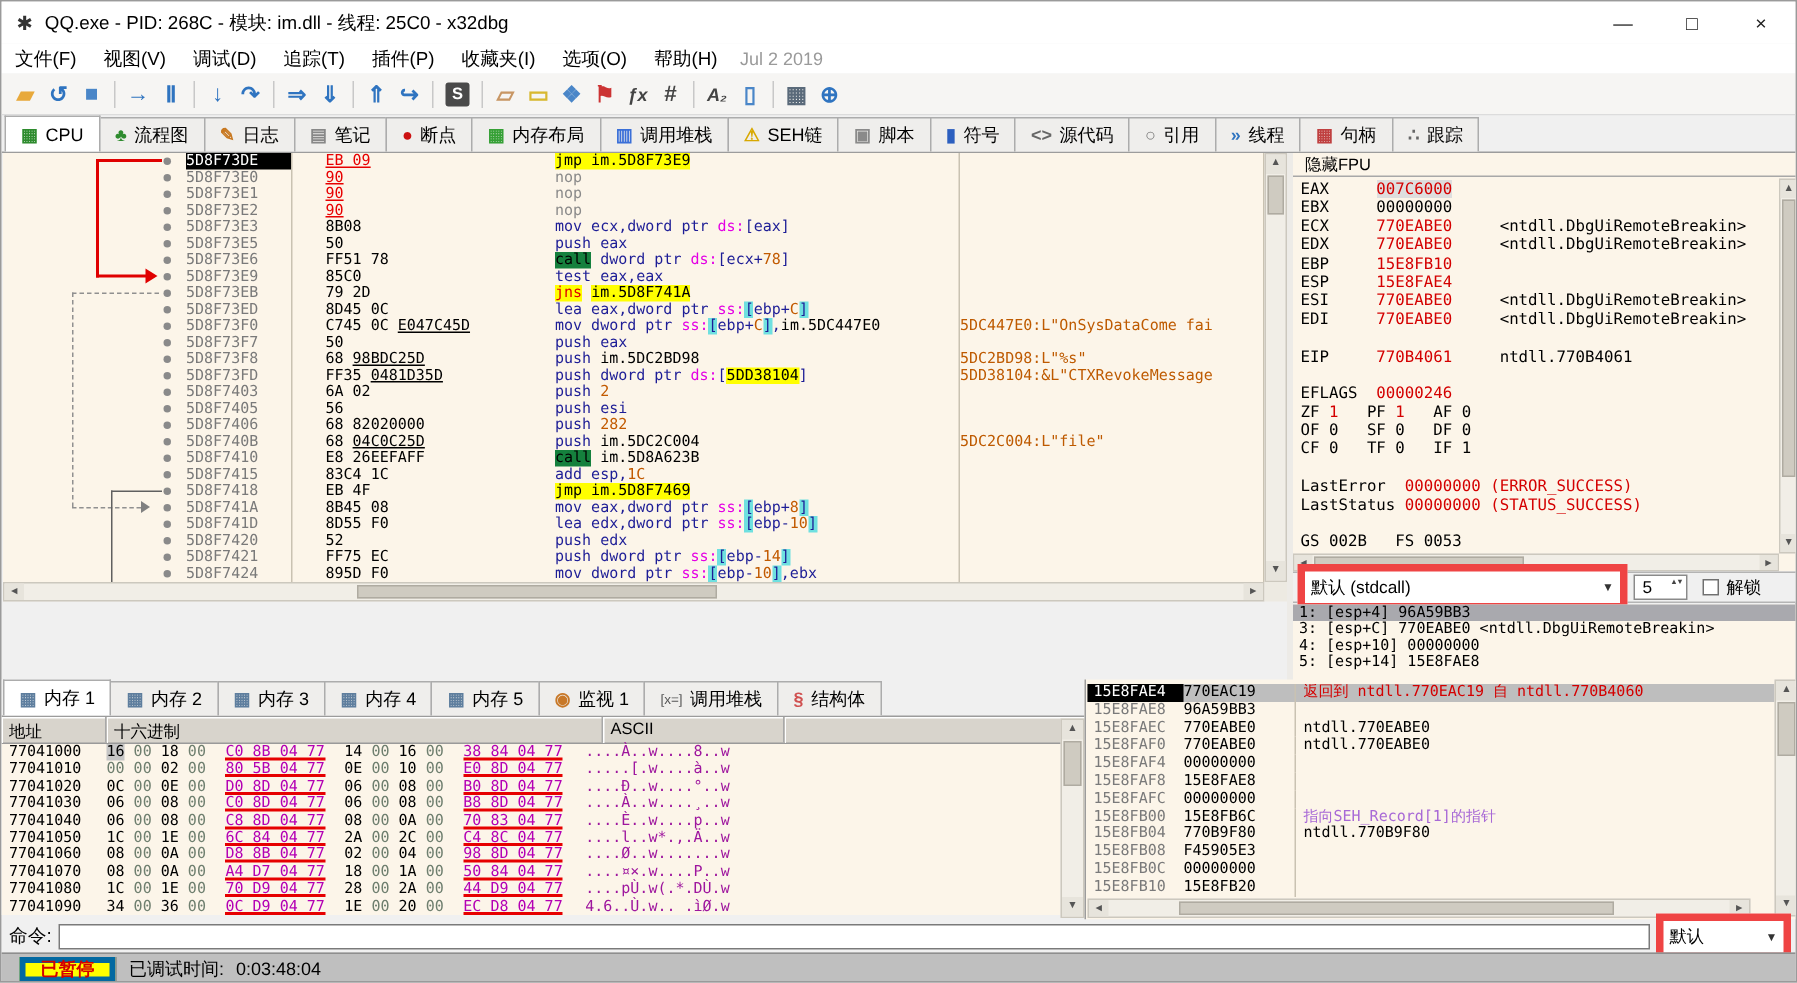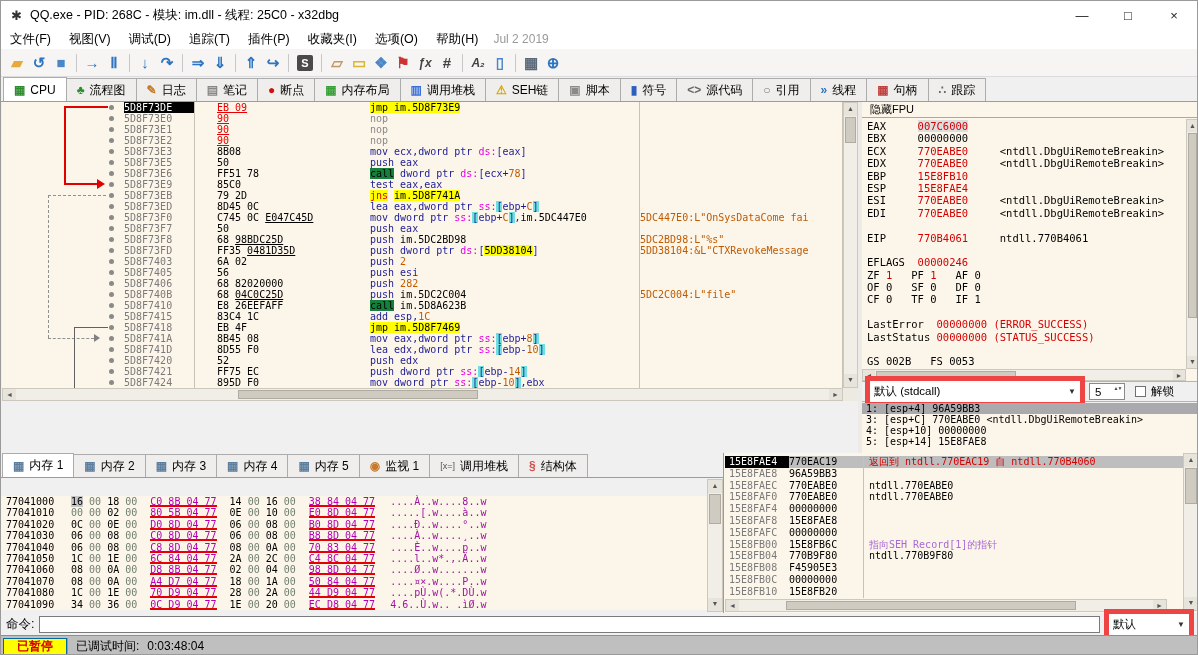--- a/index.html
+++ b/index.html
@@ -121,21 +121,21 @@
 #svs{right:0;top:0;width:16px;height:158px}
 #svs .au{top:0;left:0;right:0;height:13px}#svs .ad{bottom:0;left:0;right:0;height:13px}#svs .thumb{top:14px;left:1px;right:1px;height:36px}
 #shs{left:1px;bottom:1px;width:442px;height:13px}
 #shs .al{left:0;top:0;bottom:0;width:13px}#shs .ar{right:0;top:0;bottom:0;width:13px}#shs .thumb{left:60px;top:1px;bottom:1px;width:290px}
 
 #cmdbar{position:absolute;left:0;top:612px;width:100%;height:22px;background:#F0F0F0;display:flex;align-items:center;padding:0 3px}
 #cmdlabel{margin:0 5px 0 2px;font-size:12.5px}
 #cmdinput{flex:1;height:17px;background:#FFF;border:1px solid #7A7A7A;font-size:11px;padding:0 3px;outline:none}
 #cmdcombo{width:90px;margin-left:4px}
 #statusbar{position:absolute;left:0;top:634px;width:100%;height:21px;background:#BFBFBF;border-top:1px solid #8E8E8E;display:flex;align-items:center;font-size:12px}
-#paused{width:64px;height:17px;margin-left:2px;background:#FFFF00;color:#D40000;font-weight:bold;display:flex;align-items:center;justify-content:center;border:1px solid #0369a1}
+#paused{width:64px;height:17px;margin-left:12px;background:#FFFF00;color:#D40000;font-weight:bold;display:flex;align-items:center;justify-content:center;border:4px solid #0369a1}
 #statusmsg{flex:1;height:17px;margin-left:7px;display:flex;align-items:center;padding-left:5px;border-left:1px solid #989898}
 #statustime{width:192px;height:17px;border-left:1px solid #989898;display:flex;align-items:center;padding-left:8px;white-space:pre}
 #statustime .tlab{margin-right:8px}
 </style>
 </head>
 <body>
 
 <div id="app">
 
   <div id="titlebar">
@@ -368,20 +368,26 @@
         </div>
         <div class="tab">
           <span class="ticon small" style="color: rgb(85, 85, 85);">[x=]</span>
           <span class="tlabel">调用堆栈</span>
         </div>
         <div class="tab">
           <span class="ticon" style="color: rgb(208, 80, 80);">§</span>
           <span class="tlabel">结构体</span>
         </div>
       </div>
+    <div id="dheader">
+      <div class="dhcell h-addr">地址</div>
+      <div class="dhcell h-hex">十六进制</div>
+      <div class="dhcell h-ascii">ASCII</div>
+      <div class="dhcell h-blank"></div>
+    </div>
     <div id="dumprows"><div class="mrow"><span class="maddr">77041000</span><span class="mgrp"><span class="mgin"><span class="t-db cursor">16</span> <span class="t-d0">00</span> <span class="t-db">18</span> <span class="t-d0">00</span></span></span><span class="mgrp ptr"><span class="mgin"><span class="t-dp">C0</span> <span class="t-dp">8B</span> <span class="t-dp">04</span> <span class="t-dp">77</span></span></span><span class="mgrp"><span class="mgin"><span class="t-db">14</span> <span class="t-d0">00</span> <span class="t-db">16</span> <span class="t-d0">00</span></span></span><span class="mgrp ptr"><span class="mgin"><span class="t-dp">38</span> <span class="t-dp">84</span> <span class="t-dp">04</span> <span class="t-dp">77</span></span></span><span class="mascii">....À..w....8..w</span></div><div class="mrow"><span class="maddr">77041010</span><span class="mgrp"><span class="mgin"><span class="t-d0">00</span> <span class="t-d0">00</span> <span class="t-db">02</span> <span class="t-d0">00</span></span></span><span class="mgrp ptr"><span class="mgin"><span class="t-dp">80</span> <span class="t-dp">5B</span> <span class="t-dp">04</span> <span class="t-dp">77</span></span></span><span class="mgrp"><span class="mgin"><span class="t-db">0E</span> <span class="t-d0">00</span> <span class="t-db">10</span> <span class="t-d0">00</span></span></span><span class="mgrp ptr"><span class="mgin"><span class="t-dp">E0</span> <span class="t-dp">8D</span> <span class="t-dp">04</span> <span class="t-dp">77</span></span></span><span class="mascii">.....[.w....à..w</span></div><div class="mrow"><span class="maddr">77041020</span><span class="mgrp"><span class="mgin"><span class="t-db">0C</span> <span class="t-d0">00</span> <span class="t-db">0E</span> <span class="t-d0">00</span></span></span><span class="mgrp ptr"><span class="mgin"><span class="t-dp">D0</span> <span class="t-dp">8D</span> <span class="t-dp">04</span> <span class="t-dp">77</span></span></span><span class="mgrp"><span class="mgin"><span class="t-db">06</span> <span class="t-d0">00</span> <span class="t-db">08</span> <span class="t-d0">00</span></span></span><span class="mgrp ptr"><span class="mgin"><span class="t-dp">B0</span> <span class="t-dp">8D</span> <span class="t-dp">04</span> <span class="t-dp">77</span></span></span><span class="mascii">....Ð..w....°..w</span></div><div class="mrow"><span class="maddr">77041030</span><span class="mgrp"><span class="mgin"><span class="t-db">06</span> <span class="t-d0">00</span> <span class="t-db">08</span> <span class="t-d0">00</span></span></span><span class="mgrp ptr"><span class="mgin"><span class="t-dp">C0</span> <span class="t-dp">8D</span> <span class="t-dp">04</span> <span class="t-dp">77</span></span></span><span class="mgrp"><span class="mgin"><span class="t-db">06</span> <span class="t-d0">00</span> <span class="t-db">08</span> <span class="t-d0">00</span></span></span><span class="mgrp ptr"><span class="mgin"><span class="t-dp">B8</span> <span class="t-dp">8D</span> <span class="t-dp">04</span> <span class="t-dp">77</span></span></span><span class="mascii">....À..w....¸..w</span></div><div class="mrow"><span class="maddr">77041040</span><span class="mgrp"><span class="mgin"><span class="t-db">06</span> <span class="t-d0">00</span> <span class="t-db">08</span> <span class="t-d0">00</span></span></span><span class="mgrp ptr"><span class="mgin"><span class="t-dp">C8</span> <span class="t-dp">8D</span> <span class="t-dp">04</span> <span class="t-dp">77</span></span></span><span class="mgrp"><span class="mgin"><span class="t-db">08</span> <span class="t-d0">00</span> <span class="t-db">0A</span> <span class="t-d0">00</span></span></span><span class="mgrp ptr"><span class="mgin"><span class="t-dp">70</span> <span class="t-dp">83</span> <span class="t-dp">04</span> <span class="t-dp">77</span></span></span><span class="mascii">....È..w....p..w</span></div><div class="mrow"><span class="maddr">77041050</span><span class="mgrp"><span class="mgin"><span class="t-db">1C</span> <span class="t-d0">00</span> <span class="t-db">1E</span> <span class="t-d0">00</span></span></span><span class="mgrp ptr"><span class="mgin"><span class="t-dp">6C</span> <span class="t-dp">84</span> <span class="t-dp">04</span> <span class="t-dp">77</span></span></span><span class="mgrp"><span class="mgin"><span class="t-db">2A</span> <span class="t-d0">00</span> <span class="t-db">2C</span> <span class="t-d0">00</span></span></span><span class="mgrp ptr"><span class="mgin"><span class="t-dp">C4</span> <span class="t-dp">8C</span> <span class="t-dp">04</span> <span class="t-dp">77</span></span></span><span class="mascii">....l..w*.,.Ä..w</span></div><div class="mrow"><span class="maddr">77041060</span><span class="mgrp"><span class="mgin"><span class="t-db">08</span> <span class="t-d0">00</span> <span class="t-db">0A</span> <span class="t-d0">00</span></span></span><span class="mgrp ptr"><span class="mgin"><span class="t-dp">D8</span> <span class="t-dp">8B</span> <span class="t-dp">04</span> <span class="t-dp">77</span></span></span><span class="mgrp"><span class="mgin"><span class="t-db">02</span> <span class="t-d0">00</span> <span class="t-db">04</span> <span class="t-d0">00</span></span></span><span class="mgrp ptr"><span class="mgin"><span class="t-dp">98</span> <span class="t-dp">8D</span> <span class="t-dp">04</span> <span class="t-dp">77</span></span></span><span class="mascii">....Ø..w.......w</span></div><div class="mrow"><span class="maddr">77041070</span><span class="mgrp"><span class="mgin"><span class="t-db">08</span> <span class="t-d0">00</span> <span class="t-db">0A</span> <span class="t-d0">00</span></span></span><span class="mgrp ptr"><span class="mgin"><span class="t-dp">A4</span> <span class="t-dp">D7</span> <span class="t-dp">04</span> <span class="t-dp">77</span></span></span><span class="mgrp"><span class="mgin"><span class="t-db">18</span> <span class="t-d0">00</span> <span class="t-db">1A</span> <span class="t-d0">00</span></span></span><span class="mgrp ptr"><span class="mgin"><span class="t-dp">50</span> <span class="t-dp">84</span> <span class="t-dp">04</span> <span class="t-dp">77</span></span></span><span class="mascii">....¤×.w....P..w</span></div><div class="mrow"><span class="maddr">77041080</span><span class="mgrp"><span class="mgin"><span class="t-db">1C</span> <span class="t-d0">00</span> <span class="t-db">1E</span> <span class="t-d0">00</span></span></span><span class="mgrp ptr"><span class="mgin"><span class="t-dp">70</span> <span class="t-dp">D9</span> <span class="t-dp">04</span> <span class="t-dp">77</span></span></span><span class="mgrp"><span class="mgin"><span class="t-db">28</span> <span class="t-d0">00</span> <span class="t-db">2A</span> <span class="t-d0">00</span></span></span><span class="mgrp ptr"><span class="mgin"><span class="t-dp">44</span> <span class="t-dp">D9</span> <span class="t-dp">04</span> <span class="t-dp">77</span></span></span><span class="mascii">....pÙ.w(.*.DÙ.w</span></div><div class="mrow"><span class="maddr">77041090</span><span class="mgrp"><span class="mgin"><span class="t-db">34</span> <span class="t-d0">00</span> <span class="t-db">36</span> <span class="t-d0">00</span></span></span><span class="mgrp ptr"><span class="mgin"><span class="t-dp">0C</span> <span class="t-dp">D9</span> <span class="t-dp">04</span> <span class="t-dp">77</span></span></span><span class="mgrp"><span class="mgin"><span class="t-db">1E</span> <span class="t-d0">00</span> <span class="t-db">20</span> <span class="t-d0">00</span></span></span><span class="mgrp ptr"><span class="mgin"><span class="t-dp">EC</span> <span class="t-dp">D8</span> <span class="t-dp">04</span> <span class="t-dp">77</span></span></span><span class="mascii">4.6..Ù.w.. .ìØ.w</span></div></div>
     <div class="sb" id="mvs">
       <div class="arr au"></div>
       <div class="thumb"></div>
       <div class="arr ad"></div>
     </div>
   </div>
 
   <div id="stack">
     <div id="srows"><div class="srow sel"><span class="saddr">15E8FAE4</span><span class="sval">770EAC19</span><span class="scomm c-ret">返回到 ntdll.770EAC19 自 ntdll.770B4060</span></div><div class="srow"><span class="saddr">15E8FAE8</span><span class="sval">96A59BB3</span><span class="scomm"></span></div><div class="srow"><span class="saddr">15E8FAEC</span><span class="sval">770EABE0</span><span class="scomm">ntdll.770EABE0</span></div><div class="srow"><span class="saddr">15E8FAF0</span><span class="sval">770EABE0</span><span class="scomm">ntdll.770EABE0</span></div><div class="srow"><span class="saddr">15E8FAF4</span><span class="sval">00000000</span><span class="scomm"></span></div><div class="srow"><span class="saddr">15E8FAF8</span><span class="sval">15E8FAE8</span><span class="scomm"></span></div><div class="srow"><span class="saddr">15E8FAFC</span><span class="sval">00000000</span><span class="scomm"></span></div><div class="srow"><span class="saddr">15E8FB00</span><span class="sval">15E8FB6C</span><span class="scomm c-seh">指向SEH_Record[1]的指针</span></div><div class="srow"><span class="saddr">15E8FB04</span><span class="sval">770B9F80</span><span class="scomm">ntdll.770B9F80</span></div><div class="srow"><span class="saddr">15E8FB08</span><span class="sval">F45905E3</span><span class="scomm"></span></div><div class="srow"><span class="saddr">15E8FB0C</span><span class="sval">00000000</span><span class="scomm"></span></div><div class="srow"><span class="saddr">15E8FB10</span><span class="sval">15E8FB20</span><span class="scomm"></span></div></div>

